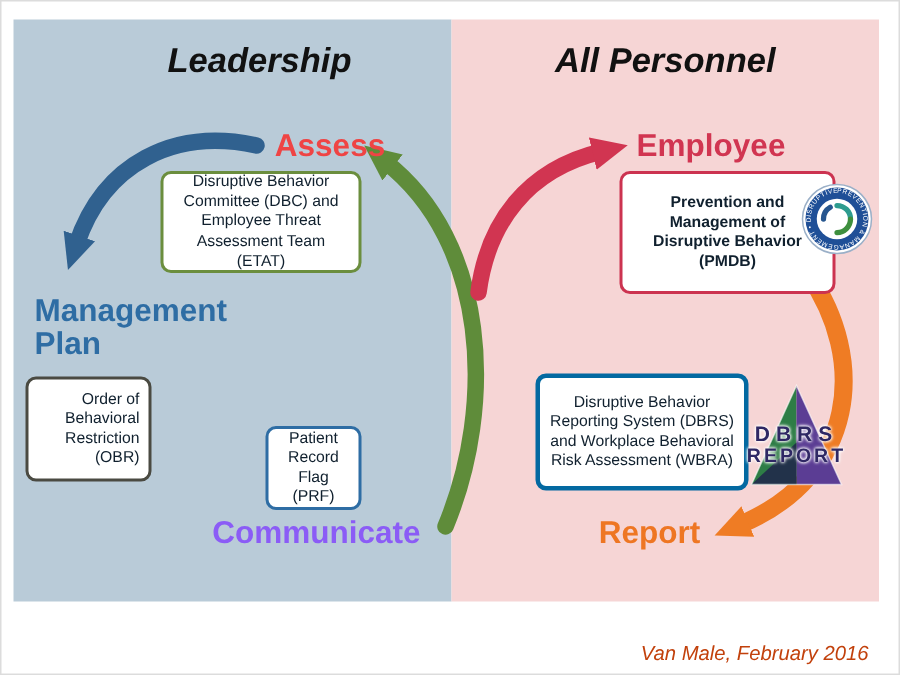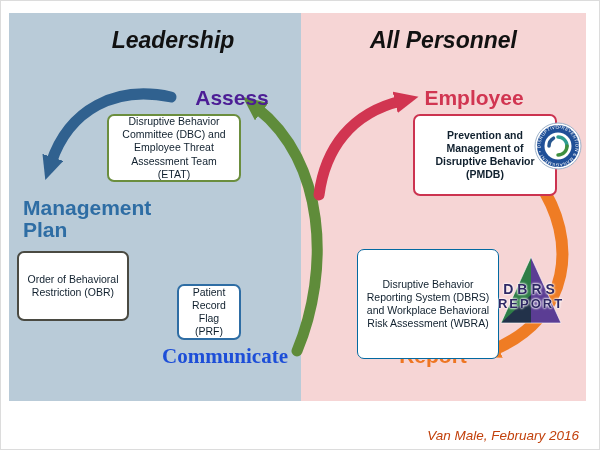--- a/index.html
+++ b/index.html
@@ -26,38 +26,38 @@
     font-style: italic; font-weight: bold; font-size: 23px; color: #111111;
     text-align: center;
   }
   .title-left  { left: 8px;   width: 328px; }
   .title-right { left: 300px; width: 285px; }
 
   .cycle-label {
     position: absolute; z-index: 2;
     font-weight: bold; font-size: 21px; text-align: center; line-height: 1.05;
   }
-  .lbl-assess      { left: 176px; top: 86px;  width: 110px; color: #4c1d95; }
+  .lbl-assess      { left: 164px; top: 86px;  width: 110px; color: #ef4444; }
   .lbl-plan        { left: 22px;  top: 196px; width: 140px; color: #2e6da4; text-align: left; }
-  .lbl-communicate { left: 144px; top: 344px; width: 160px; color: #1d4ed8; font-family: Liberation Serif, serif; }
+  .lbl-communicate { left: 130px; top: 344px; width: 160px; color: #8b5cf6; }
   .lbl-employee    { left: 416px; top: 86px;  width: 114px; color: #d13551; }
   .lbl-report      { left: 382px; top: 344px; width: 100px; color: #ee7623; }
 
   .box {
     position: absolute; z-index: 2;
     background: #ffffff; border-radius: 7px;
     display: flex; align-items: center; justify-content: center;
     text-align: center; font-size: 10.5px; line-height: 1.25;
     color: #10202e; padding: 4px 6px;
   }
   .box-dbc  { left: 106px; top: 113px; width: 134px; height: 68px; border: 2px solid #6b8e3e; }
-  .box-obr  { left: 16px;  top: 250px; width: 112px;  height: 70px; border: 2px solid #4a4a42; }
+  .box-obr  { left: 16px;  top: 250px; width: 84px;  height: 70px; border: 2px solid #4a4a42; text-align: right; }
   .box-prf  { left: 176px; top: 283px; width: 64px;  height: 56px; border: 2px solid #2e6da4; }
   .box-pmdb { left: 412px; top: 113px; width: 144px; height: 82px; border: 2px solid #cc3350; font-weight: bold; }
-  .box-dbrs { left: 356px; top: 248px; width: 142px; height: 110px; border: 1px solid #0369a1; }
+  .box-dbrs { left: 356px; top: 248px; width: 142px; height: 78px; border: 3px solid #0369a1; }
 
   .seal { position: absolute; left: 533px; top: 121px; z-index: 3; }
   .triangle-logo { position: absolute; left: 498px; top: 252px; z-index: 2; }
 
   .dbrs-logo-text {
     position: absolute; left: 484px; top: 280px; width: 92px; z-index: 3;
     text-align: center; color: #2f2864; font-weight: bold;
     text-shadow: 0 0 2px #ffffff, 0 0 2px #ffffff, 0 0 3px #ffffff;
     line-height: 1.15;
   }

